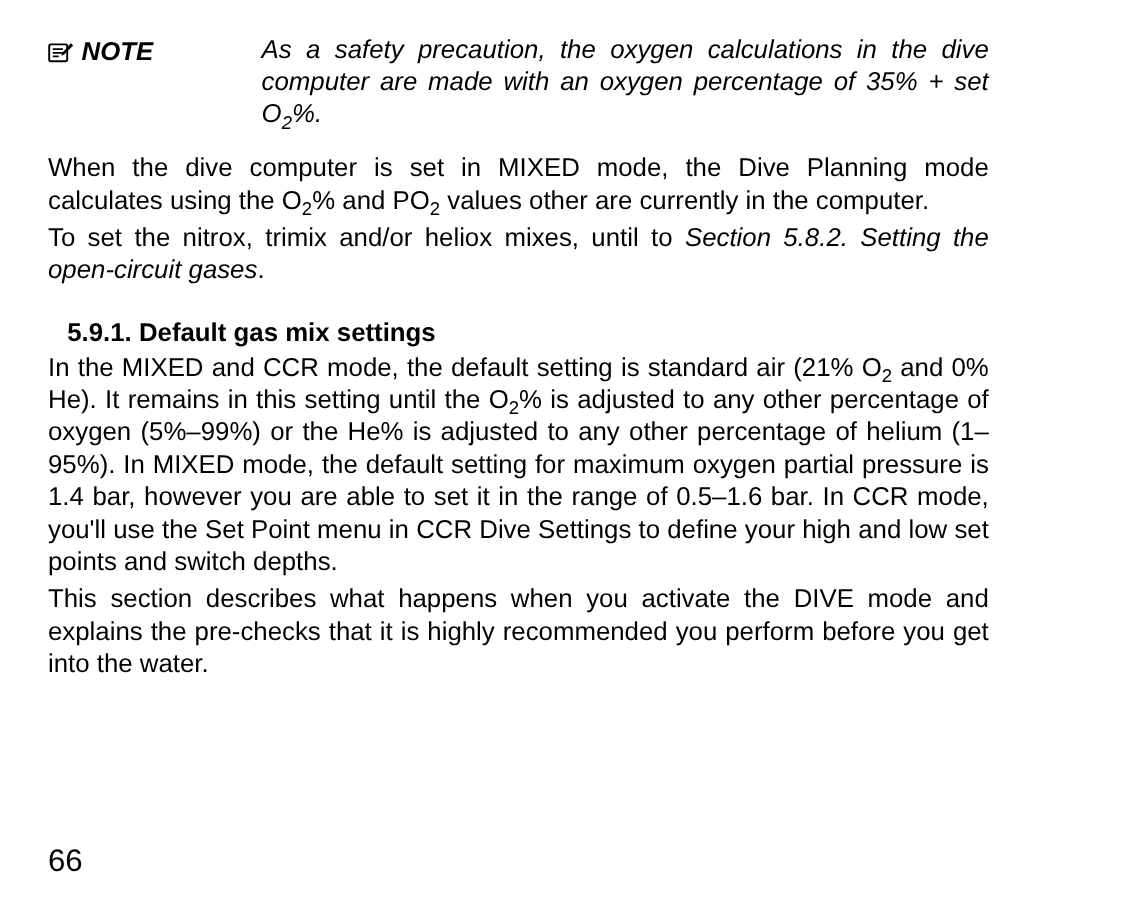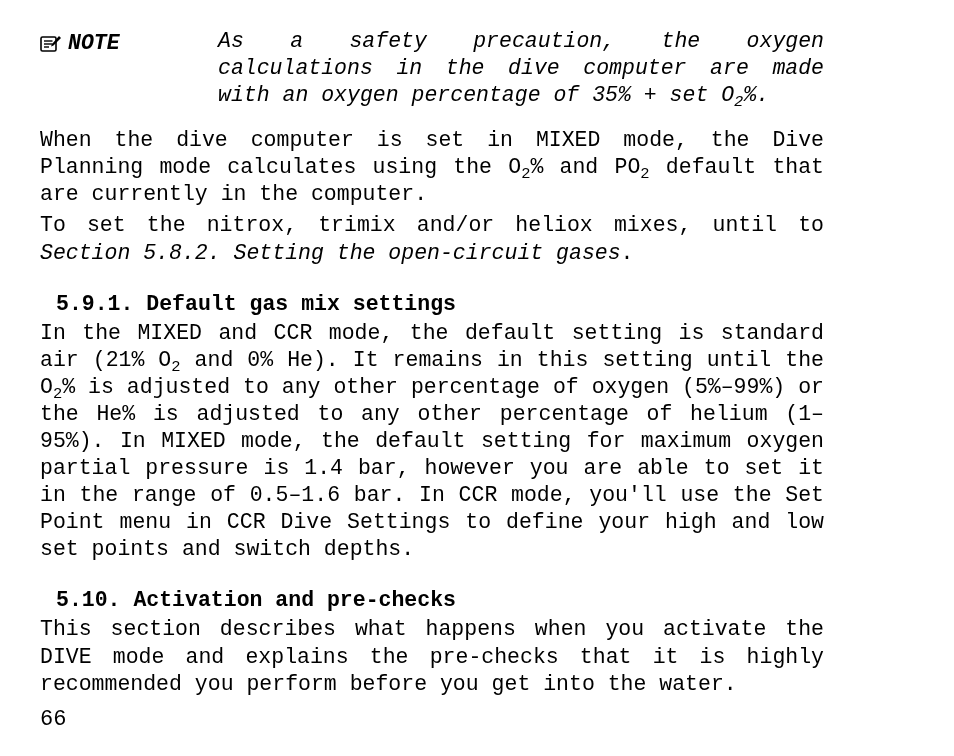--- a/index.html
+++ b/index.html
@@ -5,21 +5,21 @@
   html, body {
     margin: 0;
     padding: 0;
     background: #fff;
   }
   .page {
     width: 845px;
     height: 756px;
     box-sizing: border-box;
     padding: 28px 21px 0 40px;
-    font-family: Liberation Mono, monospace;
+    font-family: Liberation Sans, sans-serif;
     font-size: 21.5px;
     line-height: 1.26;
     color: #000;
     position: relative;
   }
   .note-row {
     display: flex;
     align-items: flex-start;
     margin-bottom: 18px;
   }
@@ -55,21 +55,21 @@
   }
   .sub {
     font-size: 0.72em;
     vertical-align: sub;
     line-height: 0;
   }
   .page-number {
     position: absolute;
     left: 40px;
     bottom: 22px;
-    font-size: 22px;
+    font-size: 26px;
   }
 </style>
 </head>
 <body>
 
 <div class="page">
 
   <div class="note-row">
     <div class="note-label">
       <span class="note-icon">
@@ -82,33 +82,32 @@
         </svg>
       </span>
       <span>NOTE</span>
     </div>
     <div class="note-body">
       <span>As a safety precaution, the oxygen calculations in the dive computer are made with an oxygen percentage of 35% + set O</span><span class="sub">2</span><span>%.</span>
     </div>
   </div>
 
   <p class="body-para">
-    <span>When the dive computer is set in MIXED mode, the Dive Planning mode calculates using the O</span><span class="sub">2</span><span>% and PO</span><span class="sub">2</span><span> default that are currently in the computer.</span>
+    <span>When the dive computer is set in MIXED mode, the Dive Planning mode calculates using the O</span><span class="sub">2</span><span>% and PO</span><span class="sub">2</span><span> values other are currently in the computer.</span>
   </p>
 
   <p class="body-para">
     <span>To set the nitrox, trimix and/or heliox mixes, until to </span><span class="ref-italic">Section 5.8.2. Setting the open-circuit gases</span><span>.</span>
   </p>
 
   <div class="section-heading">5.9.1. Default gas mix settings</div>
 
 
   <p class="body-para">
     <span>In the MIXED and CCR mode, the default setting is standard air (21% O</span><span class="sub">2</span><span> and 0% He). It remains in this setting until the O</span><span class="sub">2</span><span>% is adjusted to any other percentage of oxygen (5%–99%) or the He% is adjusted to any other percentage of helium (1–95%). In MIXED mode, the default setting for maximum oxygen partial pressure is 1.4 bar, however you are able to set it in the range of 0.5–1.6 bar. In CCR mode, you'll use the Set Point menu in CCR Dive Settings to define your high and low set points and switch depths.</span>
   </p>
 
-  <div class="section-heading">5.10. Activation and pre-checks</div>
 
   <p class="body-para last">This section describes what happens when you activate the DIVE mode and explains the pre-checks that it is highly recommended you perform before you get into the water.</p>
 
   <div class="page-number">66</div>
 
 </div>
 
 </body></html>

